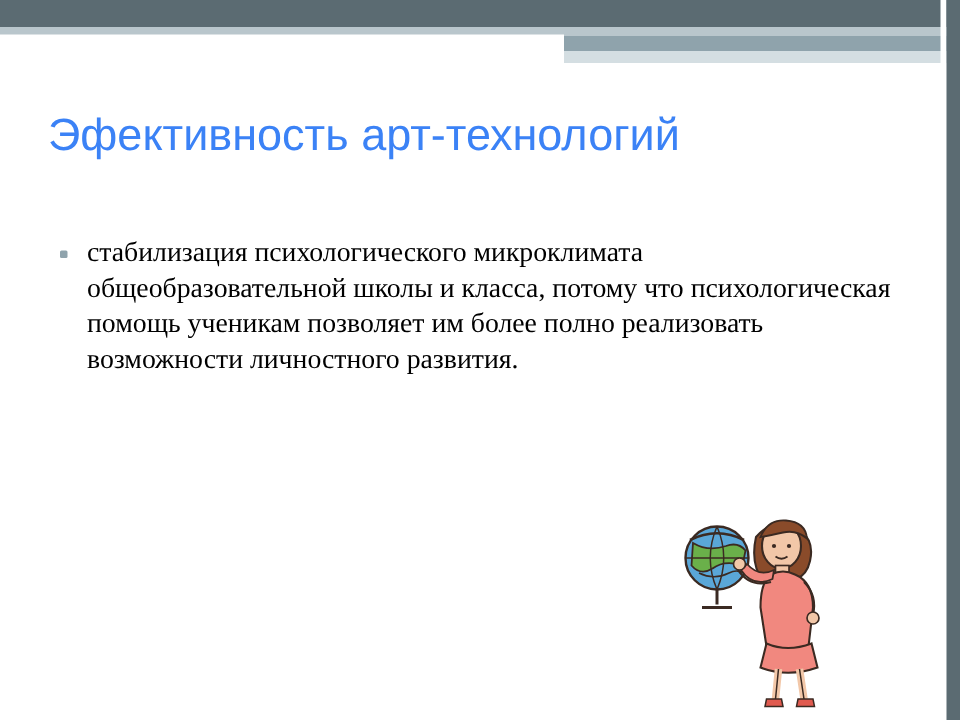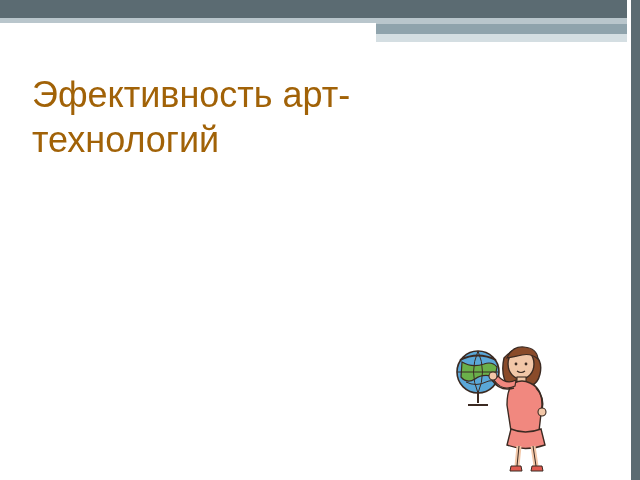--- a/index.html
+++ b/index.html
@@ -89,23 +89,23 @@
     height: 480px;
     background: #ffffff;
   }
 
   
   .title {
     position: absolute;
     left: 32px;
     top: 72px;
     width: 480px;
-    font-size: 36px;
+    font-size: 30px;
     line-height: 1.25;
-    color: #a16207;
+    color: #3b82f6;
     font-weight: normal;
     font-family: "Liberation Sans", sans-serif;
   }
 
   
   .content {
     position: absolute;
     left: 36px;
     top: 158px;
     width: 570px;
@@ -156,20 +156,21 @@
   <div class="band-pale"></div>
 </div>
 
 <div class="right-edge-inner"></div>
 <div class="right-edge"></div>
 
 <div class="title">Эфективность арт-технологий</div>
 
 <div class="content">
   <ul class="bullets">
+    <li>стабилизация психологического микроклимата общеобразовательной школы и класса, потому что психологическая помощь ученикам позволяет им более полно реализовать возможности личностного развития.</li>
   </ul>
 </div>
 
 <div class="clipart">
   <svg width="118" height="145" viewBox="0 0 118 145" xmlns="http://www.w3.org/2000/svg">
 
     <g>
       <ellipse cx="26" cy="42" rx="21" ry="21" fill="#5aa7d8" stroke="#3b2a22" stroke-width="1.6"></ellipse>
       <path d="M10 32 q10 6 22 2 q8 -3 13 3 l-2 10 q-12 -4 -20 2 q-8 5 -14 -2 z" fill="#6ab04a" stroke="#3b2a22" stroke-width="1.2"></path>
       <path d="M14 52 q10 5 20 0 q6 -3 11 1" fill="none" stroke="#3b2a22" stroke-width="1"></path>

